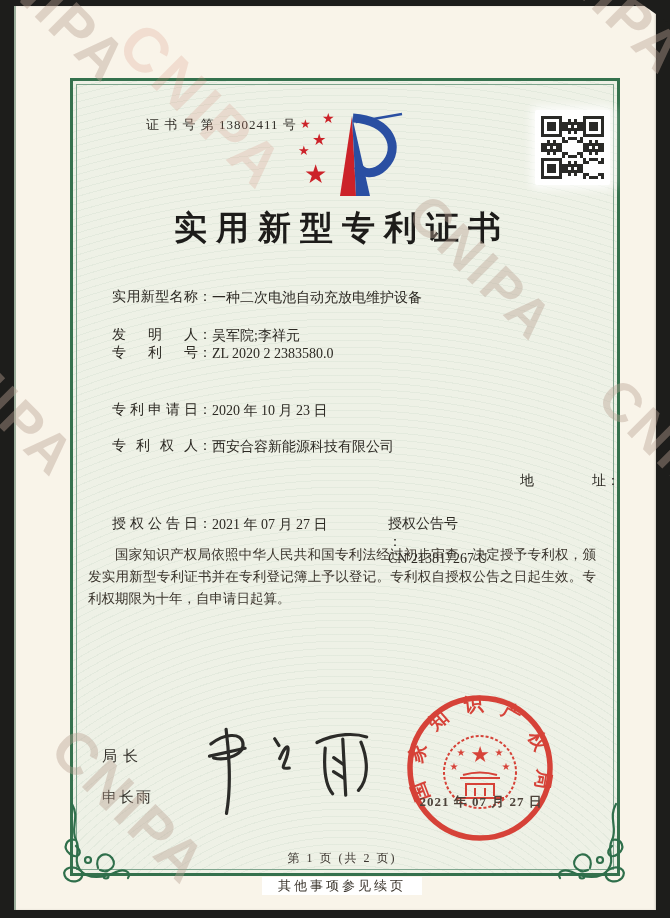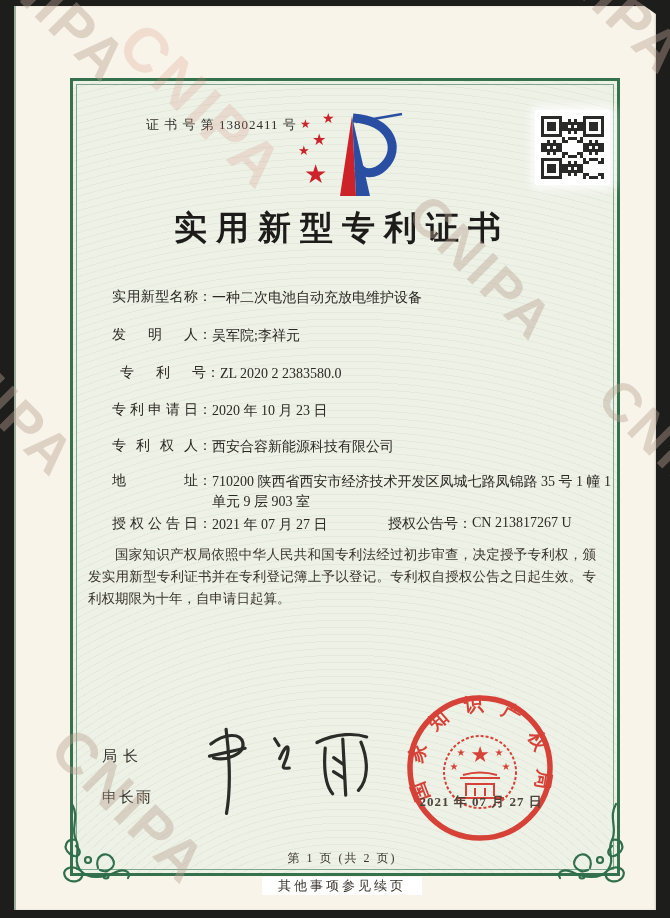--- a/index.html
+++ b/index.html
@@ -23,21 +23,21 @@
            box-shadow:0 0 8px 4px rgba(255,255,255,.8);}
   #qr{display:grid;grid-template-columns:repeat(21,3px);grid-auto-rows:3px;}
   #qr i{display:block;}
   #qr i.d{background:#2a2a28;}
   .title{position:absolute;left:56px;top:200px;width:544px;text-align:center;
          font-size:33px;font-weight:bold;color:#1d1c1a;letter-spacing:9px;}
   .field{position:absolute;left:86px;width:520px;font-size:14px;color:#2c2923;display:flex;justify-content:flex-end;}
   .flabel{display:inline-block;width:86px;text-align:justify;text-align-last:justify;flex:0 0 86px;}
   .fcolon{flex:0 0 14px;}
   .fvalue{flex:1 1 auto;max-width:408px;line-height:1.45;}
-  .grant-pair2{position:absolute;left:288px;top:0;display:flex;font-size:14px;color:#2c2923;}
+  .grant-pair2{position:absolute;left:288px;top:0;display:flex;font-size:14px;color:#2c2923;flex-direction:column;}
   .paras{position:absolute;left:74px;top:538px;width:508px;font-size:13.5px;line-height:1.62;
          color:#3a342c;text-align:justify;}
   .paras p{margin:0 0 6px 0;text-indent:2em;}
   .officer{position:absolute;left:88px;font-size:15px;color:#33302a;}
   .officer.role{top:741px;letter-spacing:6px;}
   .officer.name{top:782px;letter-spacing:2px;}
   .sig{position:absolute;left:178px;top:708px;z-index:3;transform:rotate(-3deg);}
   .seal{position:absolute;left:390px;top:686px;width:152px;height:152px;z-index:3;opacity:.92;}
   .seal-date{position:absolute;left:392px;top:787px;width:150px;text-align:center;z-index:4;
              font-size:13px;font-weight:bold;color:#4d433a;letter-spacing:1px;}
@@ -550,39 +550,38 @@
     <div class="field" style="top:282px;">
       <span class="flabel">实用新型名称</span>
         <span class="fcolon">：</span>
         <span class="fvalue">一种二次电池自动充放电维护设备</span>
     </div>
     <div class="field" style="top:320px;">
       <span class="flabel">发明人</span>
         <span class="fcolon">：</span>
         <span class="fvalue">吴军院;李祥元</span>
     </div>
-    <div class="field" style="top:358px;margin-left:8px;">
+    <div class="field" style="top:338px;">
       <span class="flabel">专利号</span>
         <span class="fcolon">：</span>
         <span class="fvalue">ZL 2020 2 2383580.0</span>
     </div>
     <div class="field" style="top:395px;">
       <span class="flabel">专利申请日</span>
         <span class="fcolon">：</span>
         <span class="fvalue">2020 年 10 月 23 日</span>
     </div>
     <div class="field" style="top:431px;">
       <span class="flabel">专利权人</span>
         <span class="fcolon">：</span>
         <span class="fvalue">西安合容新能源科技有限公司</span>
     </div>
     <div class="field" style="top:466px;">
       <span class="flabel">地址</span>
         <span class="fcolon">：</span>
-        <span class="fvalue">710200 陕西省西安市经济技术开发区凤城七路凤锦路 35 号 1 幢 1 单元 9 层 903 室</span>
     </div>
     <div class="field" style="top:509px;">
       <span class="flabel">授权公告日</span>
         <span class="fcolon">：</span>
         <span class="fvalue">2021 年 07 月 27 日</span>
       <span class="grant-pair2">
         <span>授权公告号</span>
           <span>：</span>
           <span>CN 213817267 U</span>
       </span>

